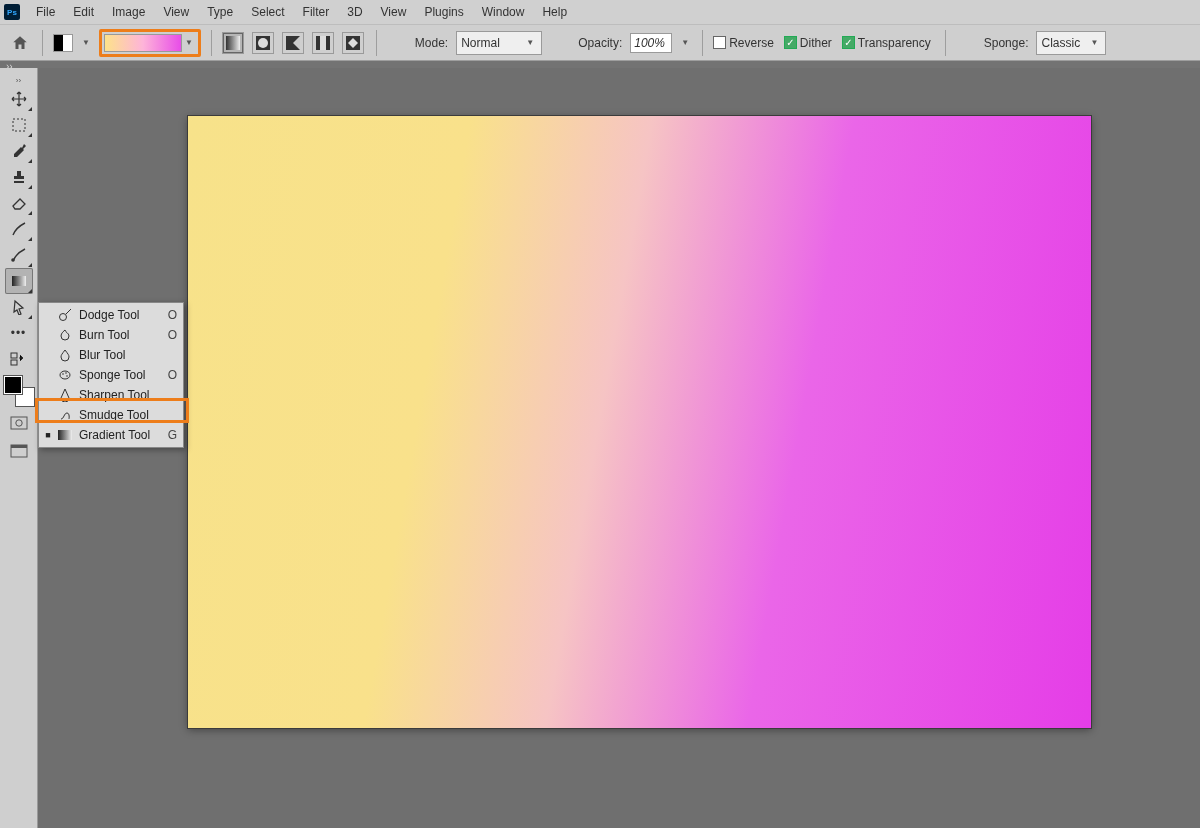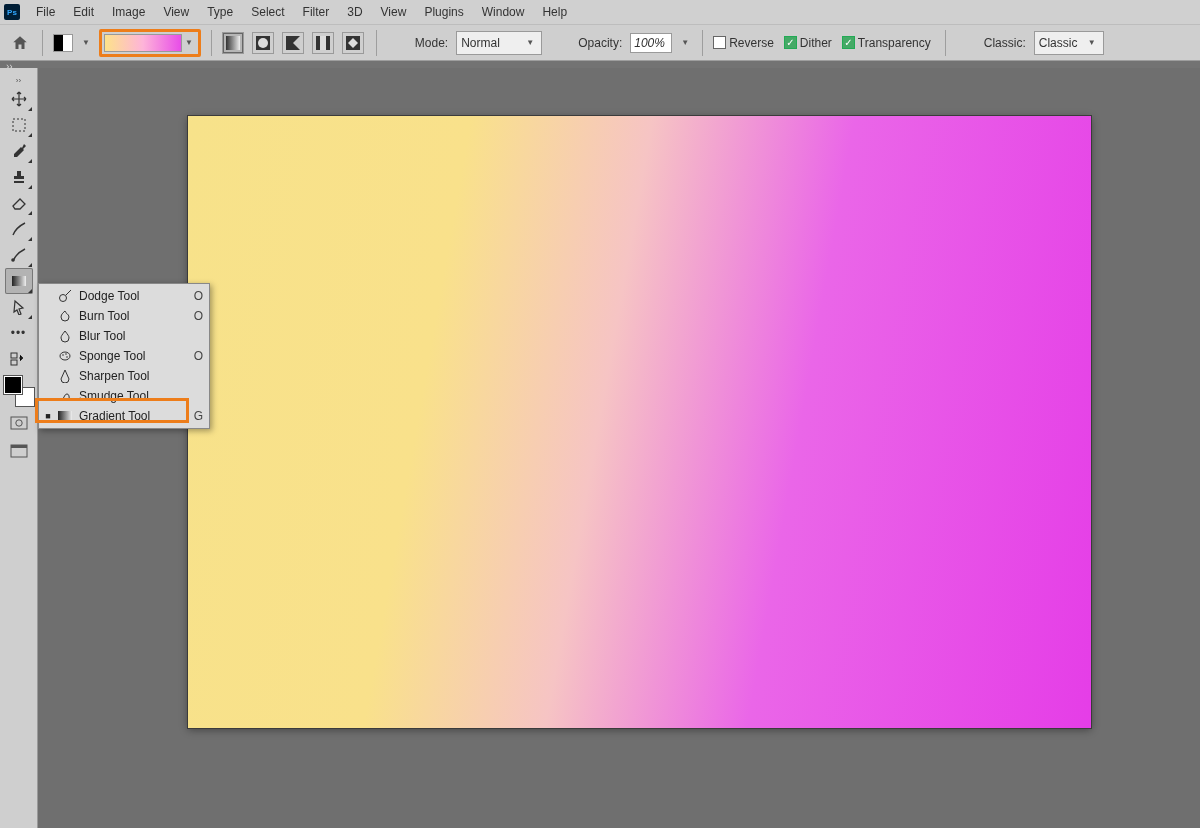--- a/index.html
+++ b/index.html
@@ -30,21 +30,21 @@
   .canvas { position:absolute; left:188px; top:48px; width:903px; height:612px; background:linear-gradient(100deg,#f7e28a 0%,#f9e18b 28%,#f6c4c4 46%,#ea66e8 66%,#e53de7 100%); box-shadow:0 0 0 1px #3b3b3b, 0 2px 8px rgba(0,0,0,.4);}
   .toolbar { position:absolute; left:0; top:0; width:38px; bottom:0; background:#cfcfcf; border-right:1px solid #9a9a9a; display:flex; flex-direction:column; align-items:center; padding-top:6px;}
   .toolbar .collapse { height:12px; width:100%; display:flex; align-items:center; justify-content:center; color:#555; font-size:8px;}
   .toolslot { width:28px; height:26px; display:flex; align-items:center; justify-content:center; position:relative; border-radius:2px;}
   .toolslot.active { background:#b3b3b3; box-shadow: inset 0 0 0 1px #777;}
   .toolslot .corner { position:absolute; right:1px; bottom:1px; width:0;height:0; border-left:4px solid transparent; border-bottom:4px solid #333;}
   .colorbox { position:relative; width:30px; height:30px; margin-top:4px;}
   .colorbox .fg{position:absolute; left:0; top:0; width:18px; height:18px; background:#000; border:1px solid #fff; box-shadow:0 0 0 1px #555;}
   .colorbox .bg{position:absolute; right:0; bottom:0; width:18px; height:18px; background:#fff; border:1px solid #fff; box-shadow:0 0 0 1px #555;}
   .qm { width:24px; height:22px; display:flex; align-items:center; justify-content:center; margin-top:6px; }
-  .flyout { position:absolute; left:38px; top:215px; width:172px; background:#dcdcdc; border:1px solid #888; box-shadow:2px 2px 6px rgba(0,0,0,.35); padding:2px 0;}
+  .flyout { position:absolute; left:38px; top:234px; width:146px; background:#dcdcdc; border:1px solid #888; box-shadow:2px 2px 6px rgba(0,0,0,.35); padding:2px 0;}
   .flyout .row { height:20px; display:flex; align-items:center; padding:0 6px; gap:6px; font-size:12px; color:#222; position:relative;}
   .flyout .row .ind{ width:6px; text-align:center; font-size:9px;}
   .flyout .row .ic{ width:16px; display:flex; align-items:center; justify-content:center;}
   .flyout .row .tn{ flex:1;}
   .flyout .row .sc{ width:14px; text-align:right; color:#444;}
   .flyout-highlight { position:absolute; left:35px; top:330px; width:154px; height:25px; border:3px solid #ed7d1a; pointer-events:none;}
   svg { display:block; }
 </style>
 </head>
 <body>
@@ -142,21 +142,21 @@
   <div class="chk-wrap">
       <span class="chk checked"></span>
       <span>Dither</span>
     </div>
   <div class="chk-wrap">
       <span class="chk checked"></span>
       <span>Transparency</span>
     </div>
 
   <div class="divider"></div>
-  <span class="lbl">Classic:</span>
+  <span class="lbl">Sponge:</span>
   <div class="select">
       <span>Classic</span>
       <span class="dd-caret">▼</span>
     </div>
 </div>
 
 <div class="tabstrip">
     <span>››</span>
   </div>
 

